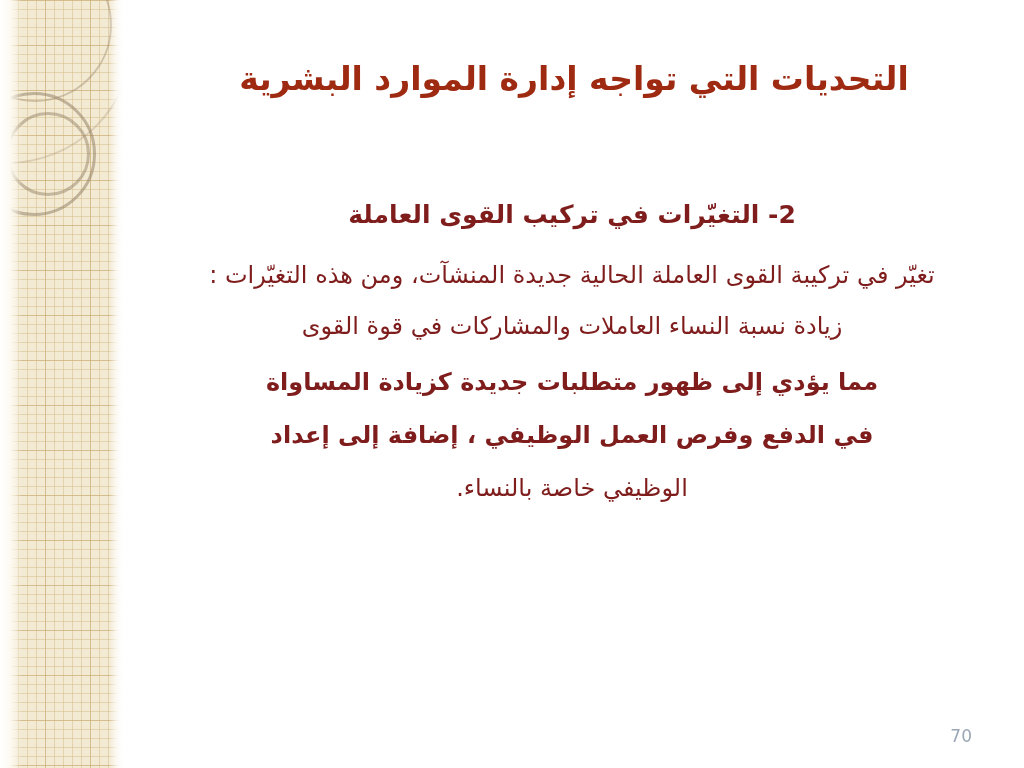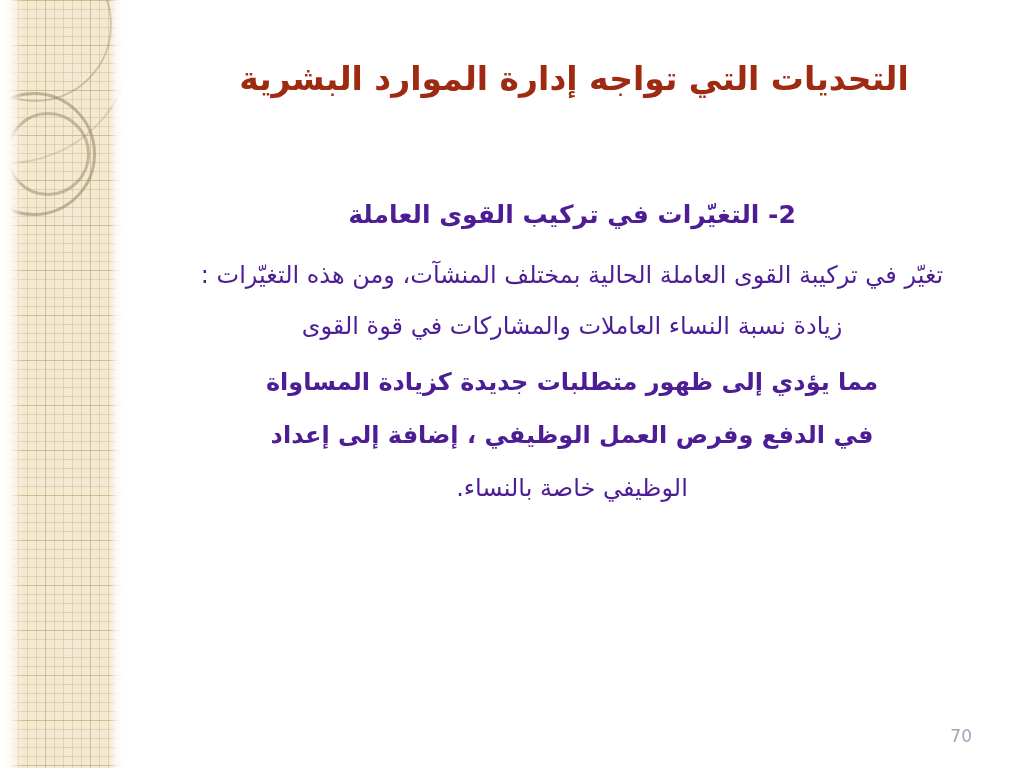--- a/index.html
+++ b/index.html
@@ -96,21 +96,21 @@
     line-height: 1.25;
     direction: rtl;
   }
 
   .body-block {
     position: absolute;
     top: 196px;
     right: 22px;
     width: 860px;
     direction: rtl;
-    color: #4c1d95;
+    color: #7f1d1d;
   }
 
   .p {
     font-family: "DejaVu Sans", sans-serif;
     font-size: 24px;
     line-height: 1.55;
     margin: 0 0 14px 0;
     text-align: right;
     direction: rtl;
   }
@@ -162,21 +162,21 @@
   </div>
 
   <div class="content">
 
     <div class="slide-title">التحديات التي تواجه إدارة الموارد البشرية</div>
 
     <div class="body-block">
 
       <p class="p heading">2- التغيّرات في تركيب القوى العاملة</p>
 
-      <p class="p center-ish">تغيّر في تركيبة القوى العاملة الحالية بمختلف المنشآت، ومن هذه التغيّرات :</p>
+      <p class="p center-ish">تغيّر في تركيبة القوى العاملة الحالية جديدة المنشآت، ومن هذه التغيّرات :</p>
 
       <p class="p center-ish">زيادة نسبة النساء العاملات والمشاركات في قوة القوى</p>
 
       <p class="p justify">مما يؤدي إلى ظهور متطلبات جديدة كزيادة المساواة</p>
 
       <p class="p justify">في الدفع وفرص العمل الوظيفي ، إضافة إلى إعداد</p>
 
       <p class="p last-line">الوظيفي خاصة بالنساء.</p>
 
     </div>

